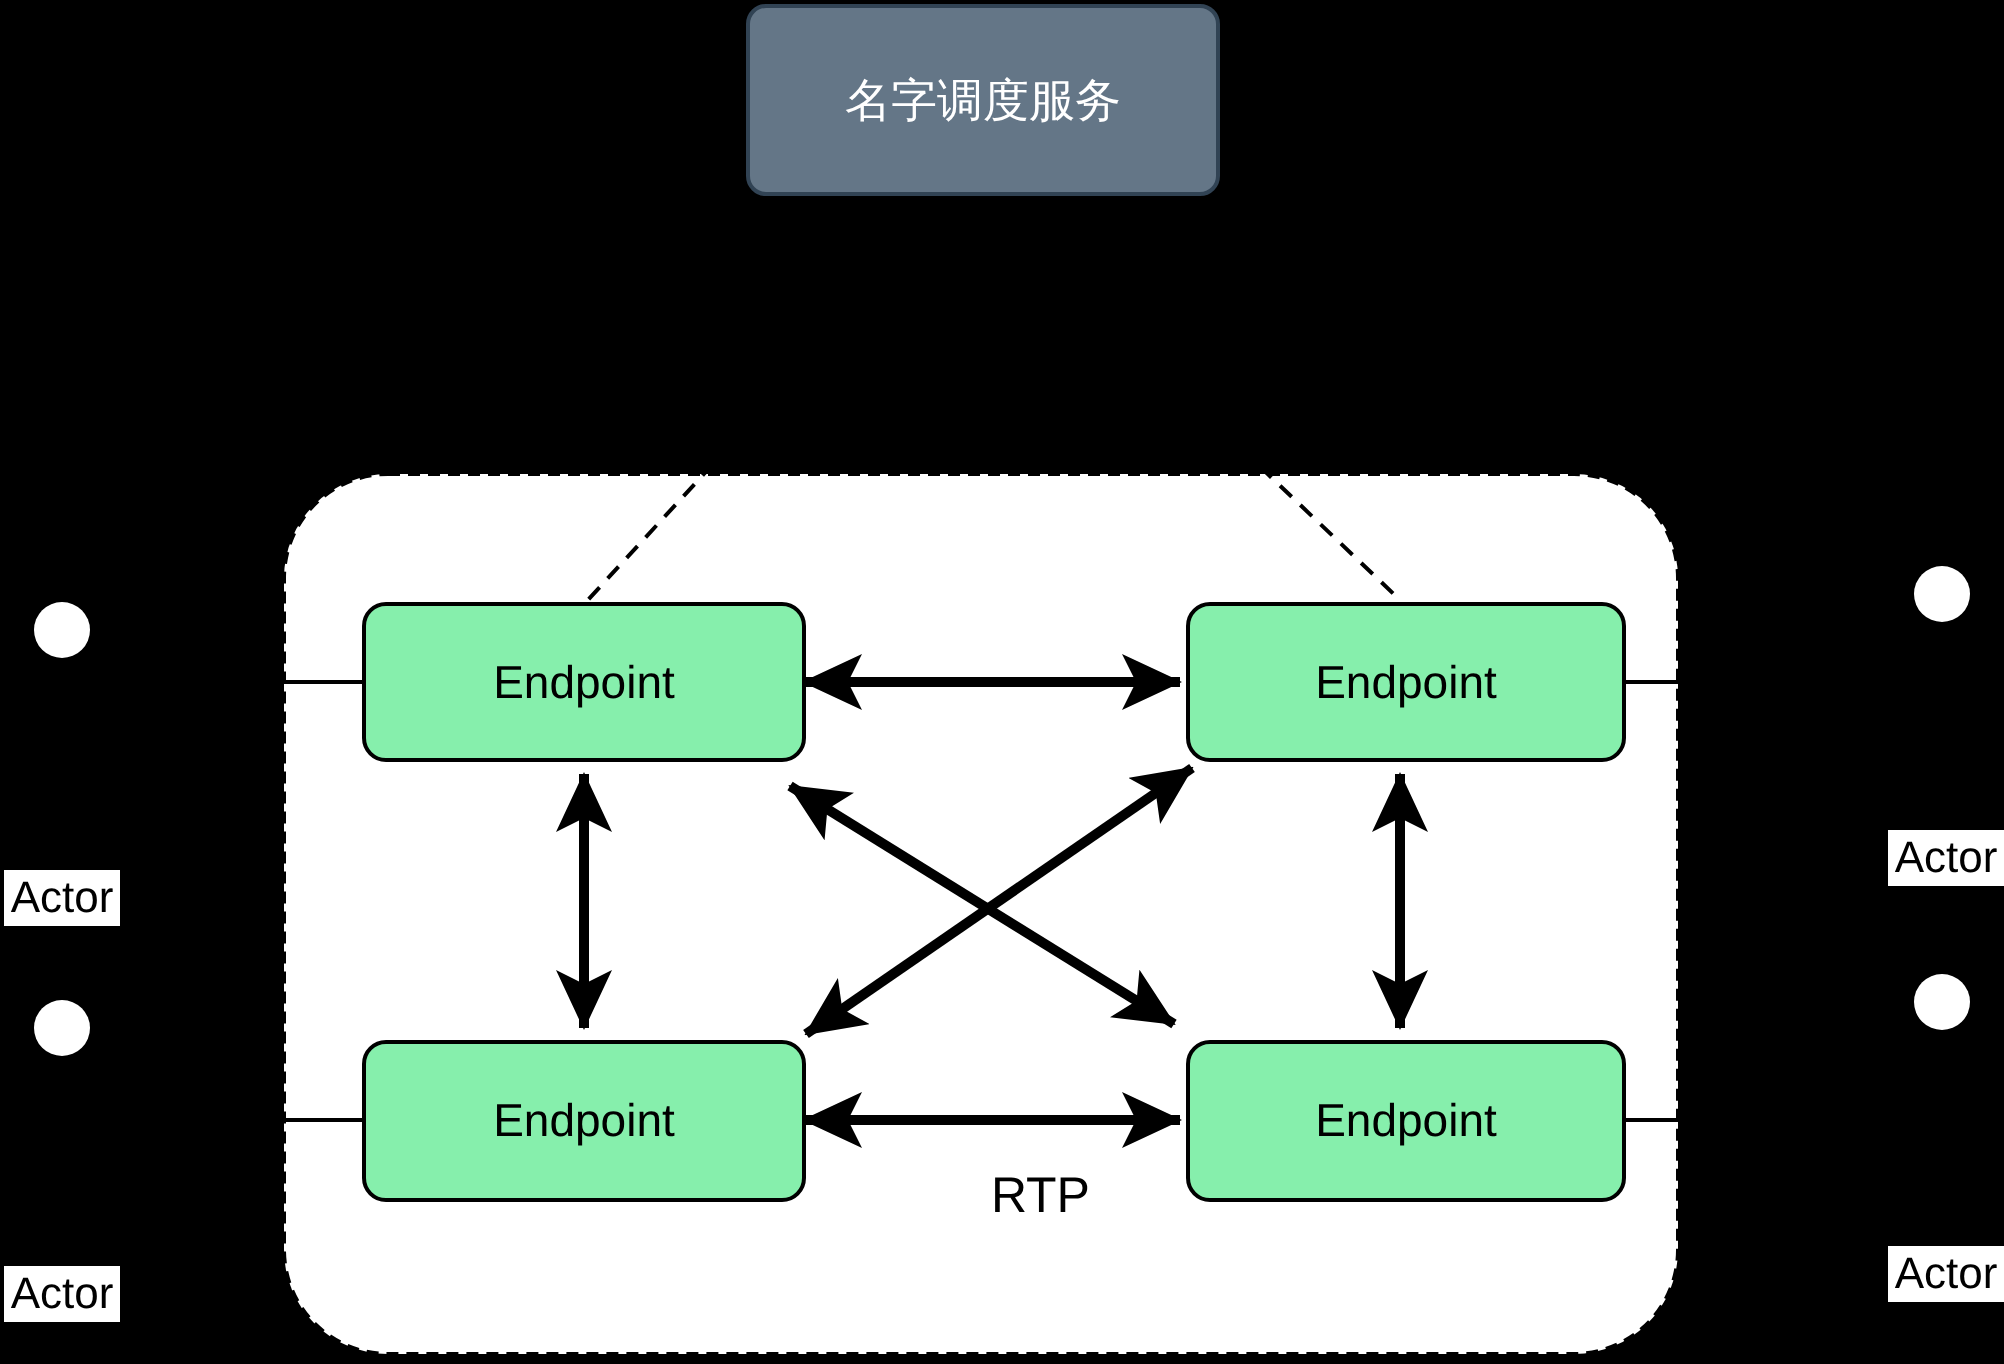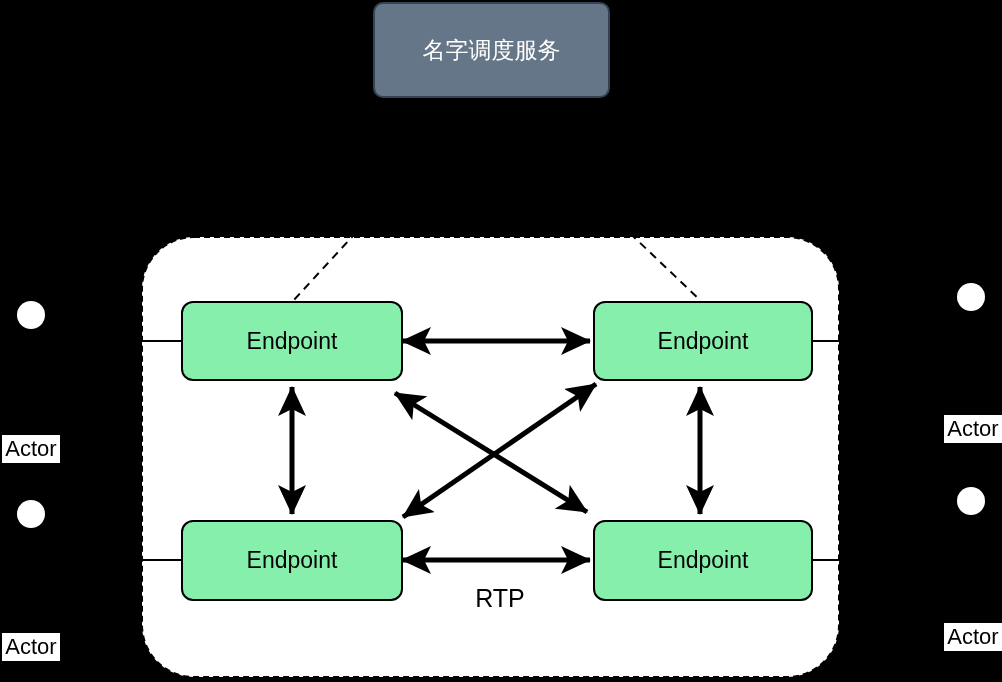--- a/index.html
+++ b/index.html
@@ -39,21 +39,21 @@
     font-size: 23px;
     z-index: 2;
   }
   .endpoint.tl { left: 181px; top: 301px; width: 222px; height: 80px; }
   .endpoint.tr { left: 593px; top: 301px; width: 220px; height: 80px; }
   .endpoint.bl { left: 181px; top: 520px; width: 222px; height: 81px; }
   .endpoint.br { left: 593px; top: 520px; width: 220px; height: 81px; }
   .edge-label {
     position: absolute;
     left: 455px; top: 584px; width: 90px; height: 28px;
-    display: flex; align-items: center; justify-content: center;
+    display: flex; align-items: center; justify-content: flex-end;
     color: #000000; font-size: 25px;
     z-index: 2;
   }
   .actor-head {
     position: absolute;
     width: 28px; height: 28px;
     border-radius: 50%;
     background: #ffffff;
     z-index: 3;
   }

